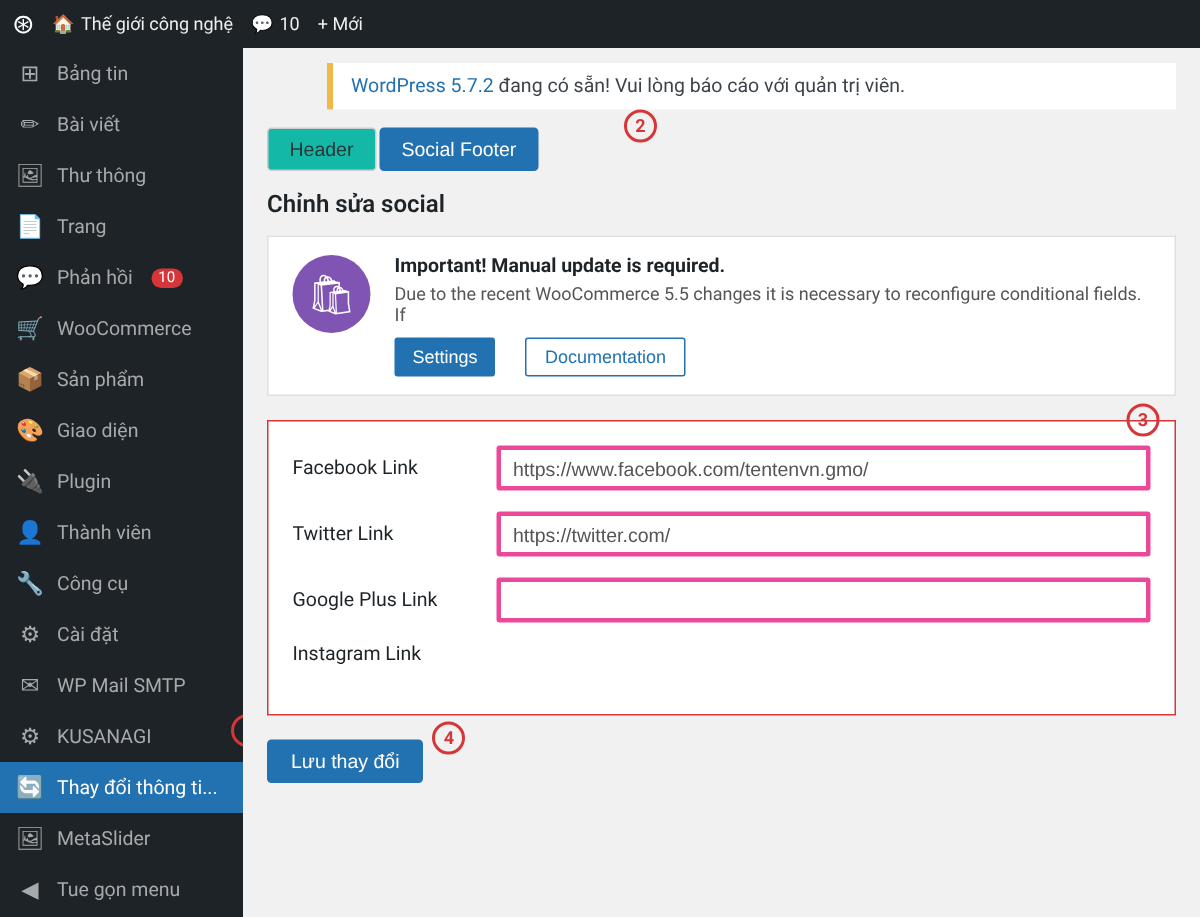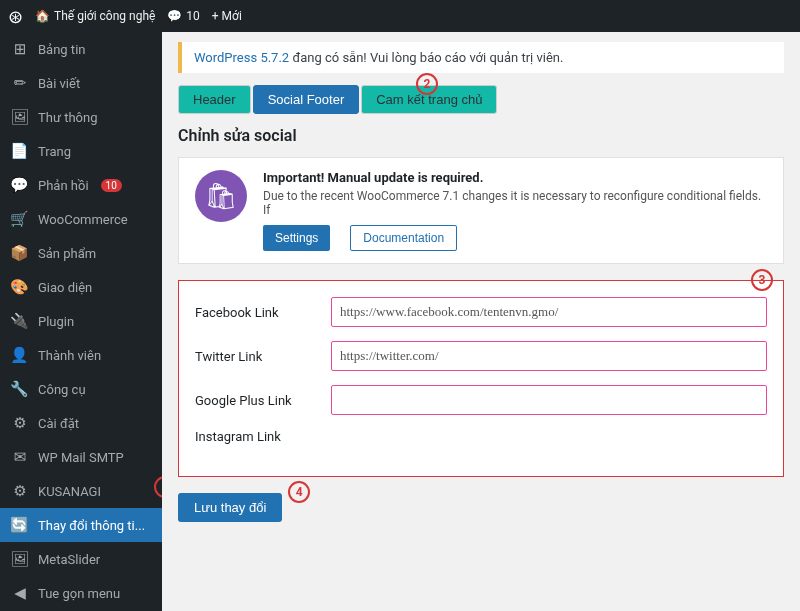--- a/index.html
+++ b/index.html
@@ -68,20 +68,21 @@
     }
 
     
     .notice {
       background: #fff;
       border-left: 4px solid #f0b849;
       padding: 8px 12px;
       margin-bottom: 12px;
       font-size: 13px;
       color: #3c434a;
+      margin-left: 40px;
     }
     .notice a { color: #2271b1; text-decoration: none; }
 
     
     .tabs {
       display: flex;
       align-items: center;
       gap: 2px;
       margin-bottom: 12px;
       position: relative;
@@ -174,27 +175,26 @@
     }
     .form-row:last-child { margin-bottom: 16px; }
     .form-label {
       width: 120px;
       font-size: 13px;
       color: #1d2327;
       flex-shrink: 0;
     }
     .form-input {
       flex: 1;
-      border: 1px solid #ec4899;
+      border: 3px solid #ec4899;
       border-radius: 2px;
       padding: 5px 8px;
       font-size: 13px;
       color: #555;
       height: 30px;
-      font-family: Liberation Serif, serif;
     }
 
     
     .save-btn-wrap { position: relative; display: inline-block; }
     .btn-save {
       background: #2271b1;
       color: #fff;
       border: none;
       padding: 7px 16px;
       cursor: pointer;
@@ -310,36 +310,35 @@
       <span>
         <a href="#">WordPress 5.7.2</a>
         <span> đang có sẵn! Vui lòng báo cáo với quản trị viên.</span>
       </span>
     </div>
 
     
     <div class="tabs">
       <button class="tab-btn">Header</button>
       <button class="tab-btn active">Social Footer</button>
-      <button class="tab-btn">Cam kết trang chủ</button>
 
       <span class="annotation tab-annotation" style="top:-12px; left:238px;">2</span>
     </div>
 
     
     <div class="section-title">Chỉnh sửa social</div>
 
     
     <div class="woo-notice">
       <div class="woo-icon">
         <span style="font-size:26px; color:#fff;">🛍</span>
       </div>
       <div class="woo-text">
         <strong>Important! Manual update is required.</strong>
-        <p>Due to the recent WooCommerce 7.1 changes it is necessary to reconfigure conditional fields. If</p>
+        <p>Due to the recent WooCommerce 5.5 changes it is necessary to reconfigure conditional fields. If</p>
         <div class="woo-btns">
           <button class="btn-settings">Settings</button>
           <button class="btn-docs">Documentation</button>
         </div>
       </div>
     </div>
 
     
     <div class="form-section" style="position:relative;">
 

